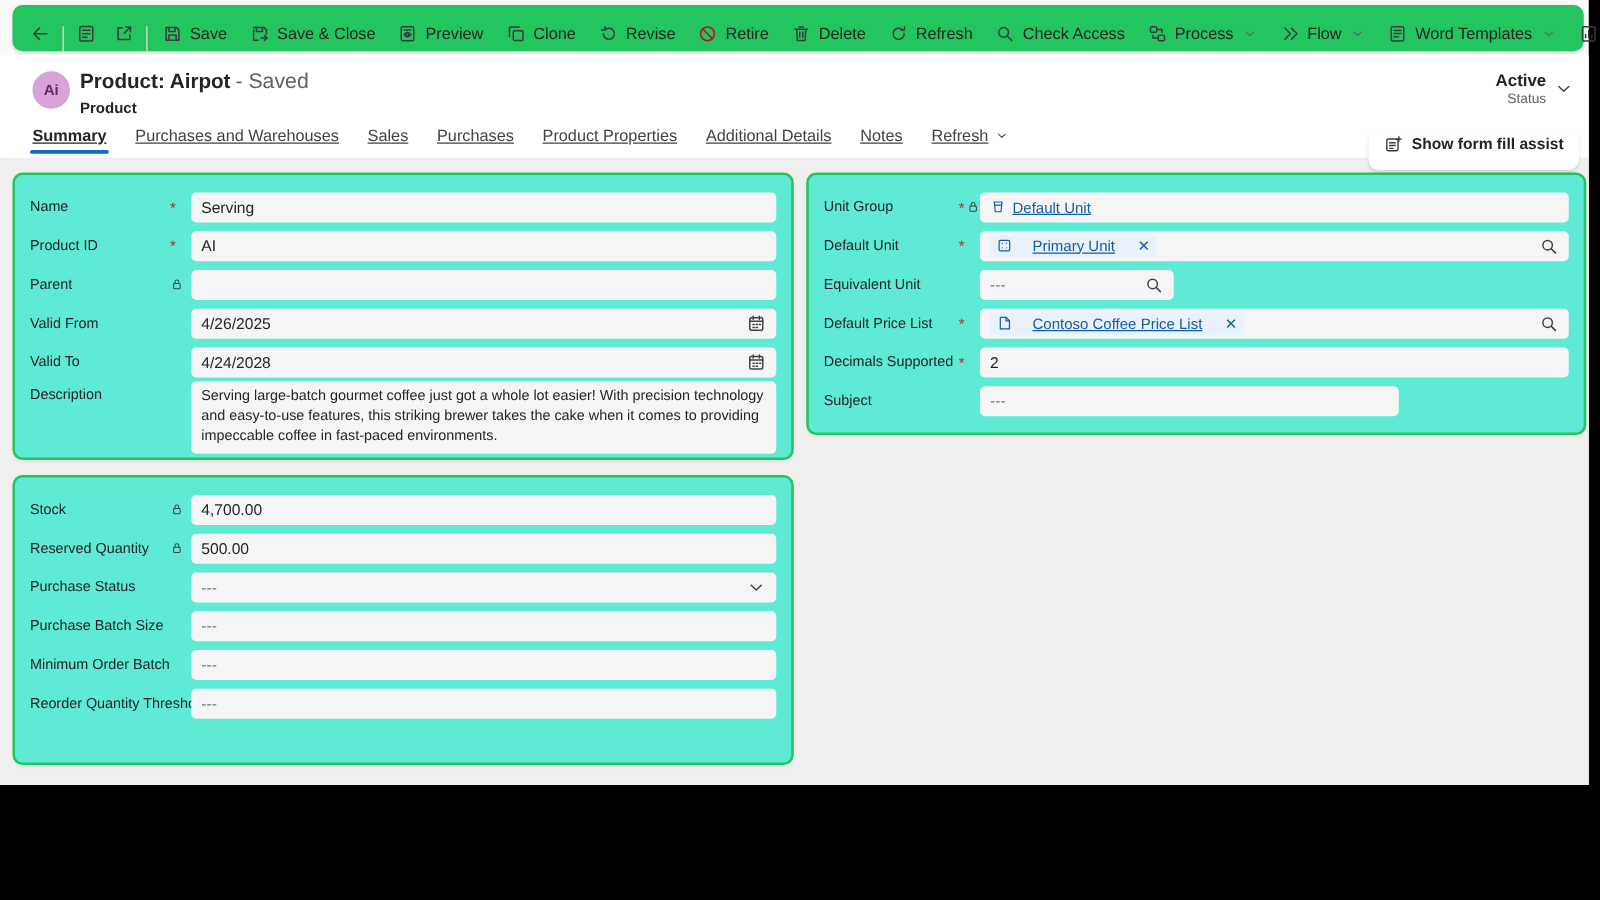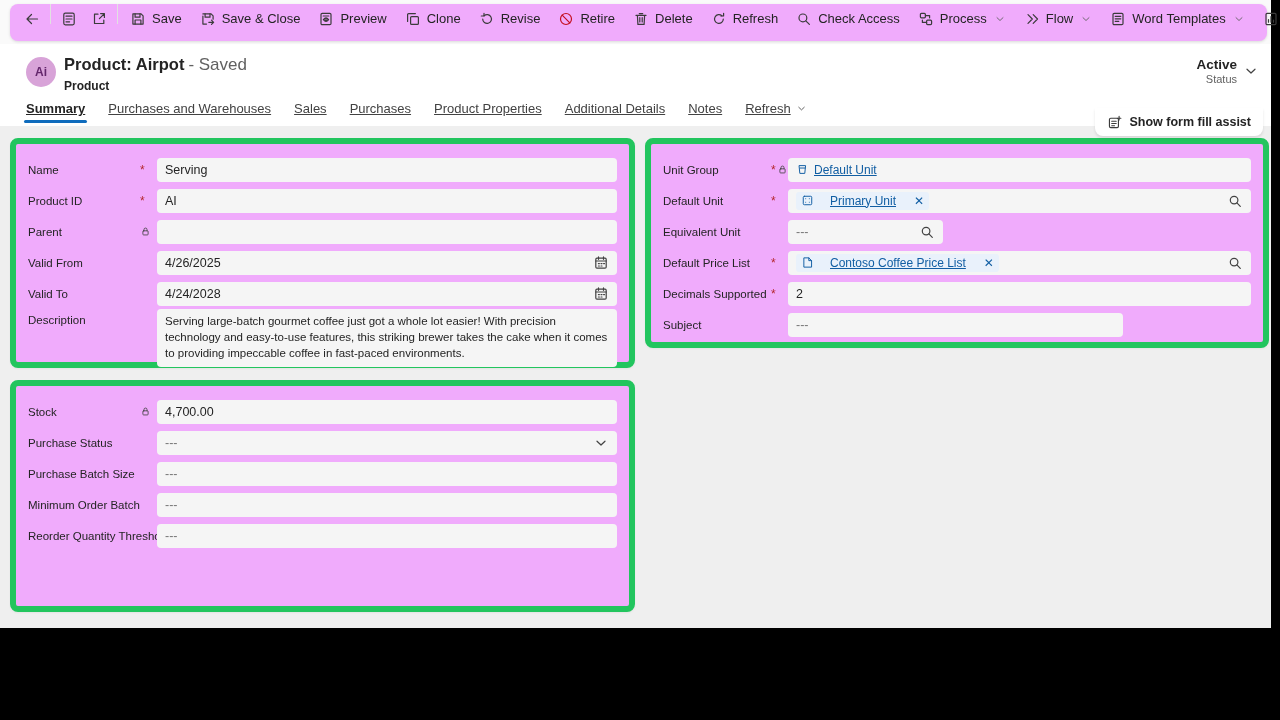--- a/index.html
+++ b/index.html
@@ -1,21 +1,21 @@
 <!DOCTYPE html>
 <html><head>
 <meta charset="utf-8">
 <style>
   * { margin:0; padding:0; box-sizing:border-box; }
   html,body { width:1280px; height:720px; background:#000; font-family:"Liberation Sans",sans-serif; overflow:hidden; }
   .app { position:absolute; left:0; top:0; width:1271px; height:628px; background:#fafafa; overflow:visible; }
 
   
-  .cmdbar { position:absolute; left:10px; right:4px; top:4px; height:37px; background:#f0abfc;
-            border-radius:8px; box-shadow:0 1px 3px rgba(0,0,0,.13); display:flex; align-items:flex-start; padding:0 7px; z-index:6; }
+  .cmdbar { position:absolute; left:10px; right:4px; top:4px; height:37px; background:#22c55e;
+            border-radius:8px; box-shadow:0 1px 3px rgba(0,0,0,.13); display:flex; align-items:flex-end; padding:0 7px; z-index:6; }
   .tb-btn { display:flex; align-items:center; gap:6px; height:29px; padding:0 9px; border:none; background:transparent;
             border-radius:4px; font-size:13px; color:#242424; cursor:pointer; white-space:nowrap; font-family:inherit; }
   .tb-btn.icon-only { padding:0 7px; }
   .tb-ico { display:flex; width:16px; height:16px; color:#3b3b3b; }
   .tb-chev { display:flex; width:12px; height:12px; color:#616161; margin-left:1px; }
   .tb-div { width:1px; height:20px; background:#e1e1e1; margin:0 3px; flex:none; }
 
   
   .rec-header { position:absolute; left:0; top:44px; width:100%; height:82px; background:#fff; z-index:2; }
   .avatar { position:absolute; left:26px; top:13px; width:30px; height:30px; border-radius:50%;
@@ -32,26 +32,26 @@
   .tabs { position:absolute; left:24px; bottom:0; display:flex; gap:19px; }
   .tab { font-size:13px; color:#424242; padding:6px 2px 10px; display:flex; align-items:center; gap:4px;
          cursor:pointer; position:relative; white-space:nowrap;text-decoration:underline; }
   .tab.active { font-weight:bold; color:#242424; }
   .tab.active::after { content:""; position:absolute; left:0; right:0; bottom:3px; height:3px; background:#0f6cbd; border-radius:2px; }
   .tab .tb-chev { width:11px; height:11px; color:#424242; }
 
   
   .content { position:absolute; left:0; top:126px; width:100%; height:502px; background:#efefef; }
   .assist-btn { position:absolute; right:8px; top:108px; height:28px; background:#fff; border:none;
-                border-radius:0 0 8px 8px; display:flex; align-items:center; gap:7px; padding:0 12px;
+                border-radius:0 0 8px 8px; display:flex; gap:7px; padding:0 12px;
                 font-size:12.5px; font-weight:bold; color:#242424; box-shadow:0 2px 3px rgba(0,0,0,.10);
                 z-index:5; cursor:pointer; font-family:inherit; }
   .assist-btn .tb-ico { width:15px; height:15px; }
 
-  .card { position:absolute; background:#f0abfc; border:6px solid #22c55e; border-radius:8px;
+  .card { position:absolute; background:#5eead4; border:2px solid #22c55e; border-radius:8px;
           box-shadow:0 1px 2px rgba(0,0,0,.05); padding:10px 12px; }
   #card-general { left:10px; top:12px;  width:625px; height:230px; }
   #card-units   { left:645px; top:12px; width:624px; height:210px; }
   #card-stock   { left:10px; top:254px; width:625px; height:232px; }
 
   .frow { display:flex; align-items:center; min-height:31px; }
   .frow.top { align-items:flex-start; }
   .frow.top .flabel, .frow.top .fmark { padding-top:5px; }
   .flabel { width:112px; flex:none; font-size:11.5px; color:#242424; white-space:nowrap; }
   #card-units .flabel { width:108px; }
@@ -489,20 +489,36 @@
               </svg>
             </span>
           </span>
           <div class="fctrl">
             <div class="input">
               <span class="value">4,700.00</span>
             </div>
           </div>
         </div>
         <div class="frow">
+          <span class="flabel">Reserved Quantity</span>
+          <span class="fmark">
+            <span class="lock">
+              <svg viewBox="0 0 16 16" width="100%" height="100%" fill="none" stroke="currentColor" stroke-width="1.2" stroke-linecap="round" stroke-linejoin="round">
+                <rect x="4.2" y="7" width="7.6" height="6" rx="1.1"></rect>
+                <path d="M5.8 7V5.2a2.2 2.2 0 0 1 4.4 0V7"></path>
+              </svg>
+            </span>
+          </span>
+          <div class="fctrl">
+            <div class="input">
+              <span class="value">500.00</span>
+            </div>
+          </div>
+        </div>
+        <div class="frow">
           <span class="flabel">Purchase Status</span>
           <span class="fmark"></span>
           <div class="fctrl">
             <div class="input">
               <span class="placeholder">---</span>
               <span class="ticon">
                 <svg viewBox="0 0 16 16" width="100%" height="100%" fill="none" stroke="currentColor" stroke-width="1.2" stroke-linecap="round" stroke-linejoin="round">
                   <path d="M4 6.2 8 10l4-3.8"></path>
                 </svg>
               </span>

